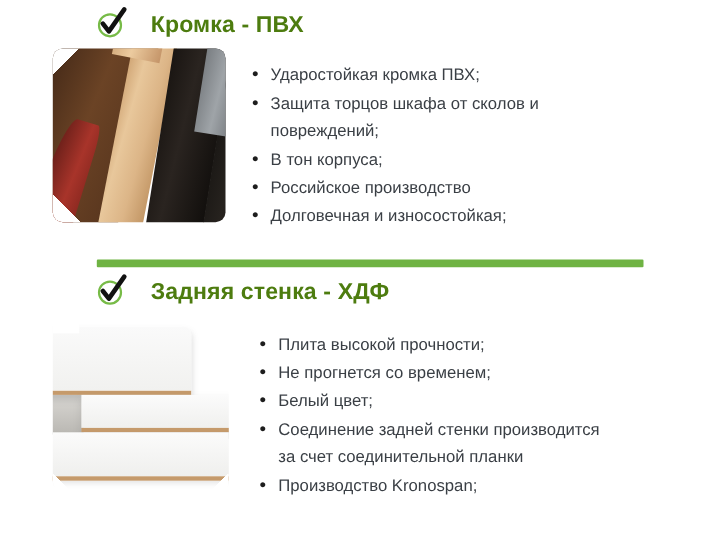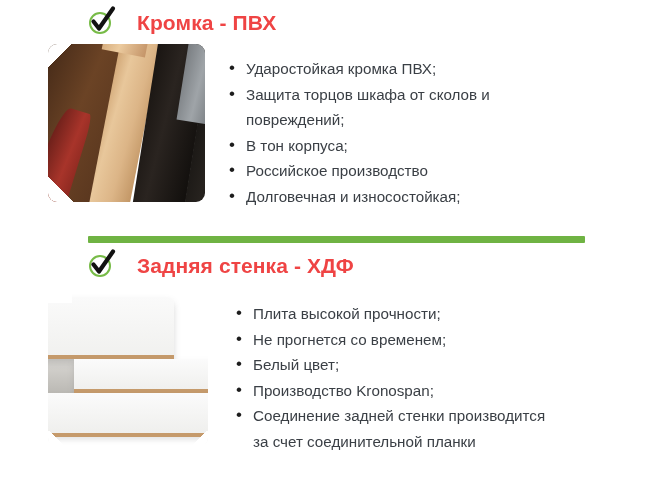--- a/index.html
+++ b/index.html
@@ -60,21 +60,21 @@
     position: absolute;
     left: 0;
     top: 0;
     width: 30px;
     height: 30px;
     overflow: visible;
   }
   .head-title {
     font-size: 21px;
     font-weight: bold;
-    color: #ef4444;
+    color: #4d7c0f;
     letter-spacing: 0.1px;
     white-space: nowrap;
     line-height: 1;
   }
 
   
   .body-row {
     display: flex;
     align-items: flex-start;
     padding-left: 48px;
@@ -298,20 +298,20 @@
         <span class="board b3"></span>
         <span class="corner-tl"></span>
         <span class="corner-bl"></span>
         <span class="corner-br"></span>
       </div>
 
       <ul class="feature-list" id="list-back">
         <li>Плита высокой прочности;</li>
         <li>Не прогнется со временем;</li>
         <li>Белый цвет;</li>
+        <li>Соединение задней стенки производится за счет соединительной планки</li>
         <li>Производство Kronospan;</li>
-        <li>Соединение задней стенки производится за счет соединительной планки</li>
       </ul>
 
     </div>
   </section>
 
 </div>
 
 </body></html>

